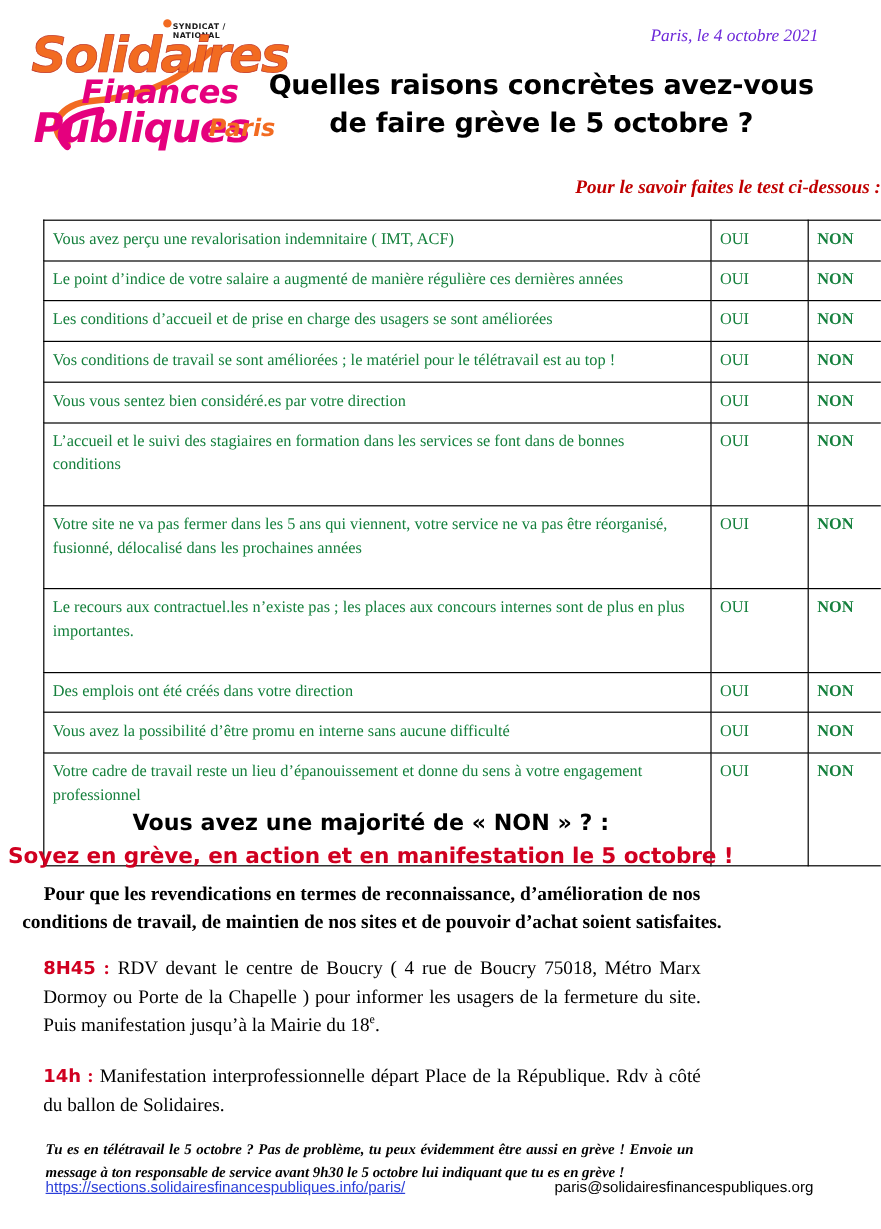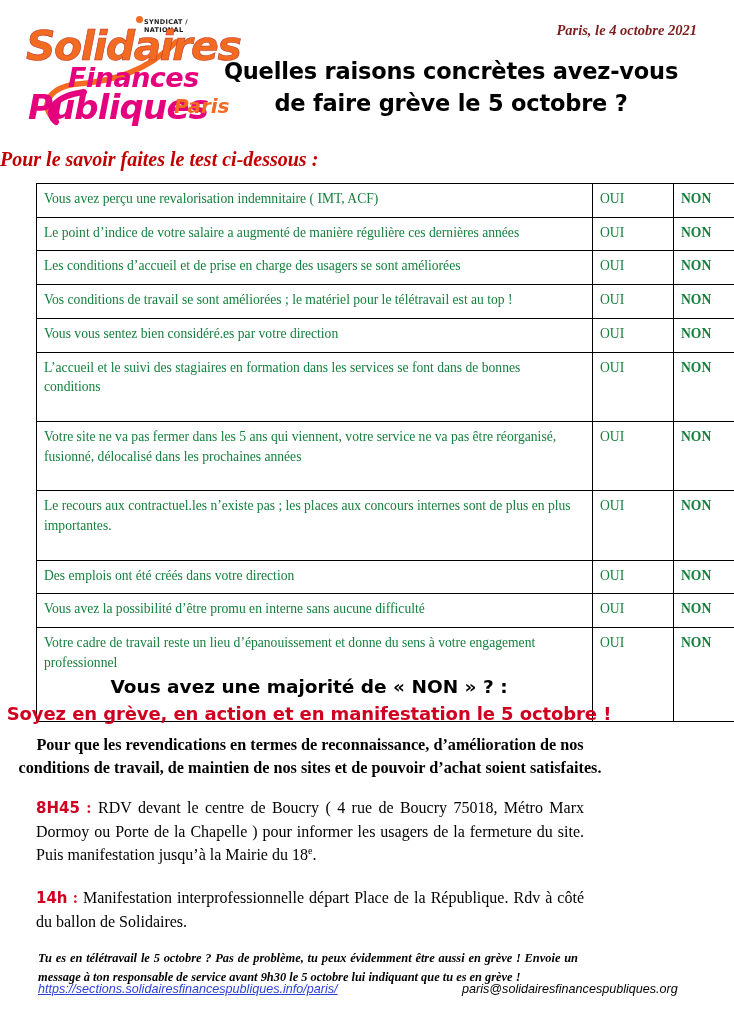--- a/index.html
+++ b/index.html
@@ -98,27 +98,27 @@
   }
   .logo-swoosh {
     position: absolute;
     left: 0;
     top: 0;
     pointer-events: none;
   }
 
   .date-line {
     position: absolute;
-    right: 37px;
+    right: 52px;
     top: 22px;
     font-family: "Liberation Serif", serif;
     font-style: italic;
-    font-weight: bold;
+    font-weight: normal;
     font-size: 14.5px;
-    color: #7f1d1d;
+    color: #6d28d9;
   }
 
   .main-title {
     position: absolute;
     left: 216px;
     top: 56px;
     width: 470px;
     text-align: center;
     font-family: "DejaVu Sans", sans-serif;
     font-weight: bold;
@@ -126,25 +126,25 @@
     line-height: 1.42;
     color: #000;
     letter-spacing: -0.2px;
   }
 
   .subtitle {
     position: absolute;
     left: 0;
     top: 148px;
     width: 734px;
-    text-align: left;
-    font-family: "Liberation Serif", serif;
-    font-weight: bold;
-    font-style: italic;
-    font-size: 20px;
+    text-align: right;
+    font-family: "Liberation Serif", serif;
+    font-weight: bold;
+    font-style: italic;
+    font-size: 16px;
     color: #C00000;
   }
 
   
   .quiz-wrap {
     position: absolute;
     left: 36px;
     top: 183px;
     width: 645px;
   }
@@ -234,21 +234,20 @@
     color: #000;
     text-align: justify;
   }
 
   .footer {
     position: absolute;
     left: 0;
     top: 982px;
     width: 728px;
     height: 30px;
-    font-style: italic;
   }
   .footer-url {
     position: absolute;
     left: 38px;
     top: 0;
     font-family: "Liberation Sans", sans-serif;
     font-size: 12.6px;
     color: #2B3FD9;
     text-decoration: underline;
   }

